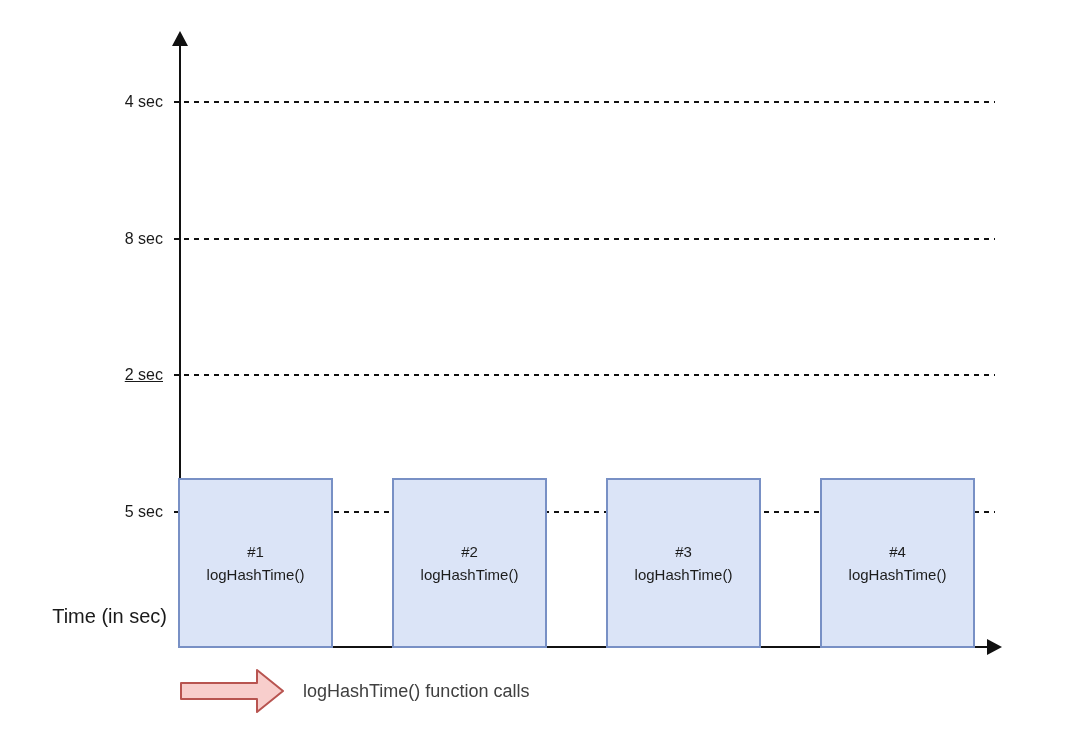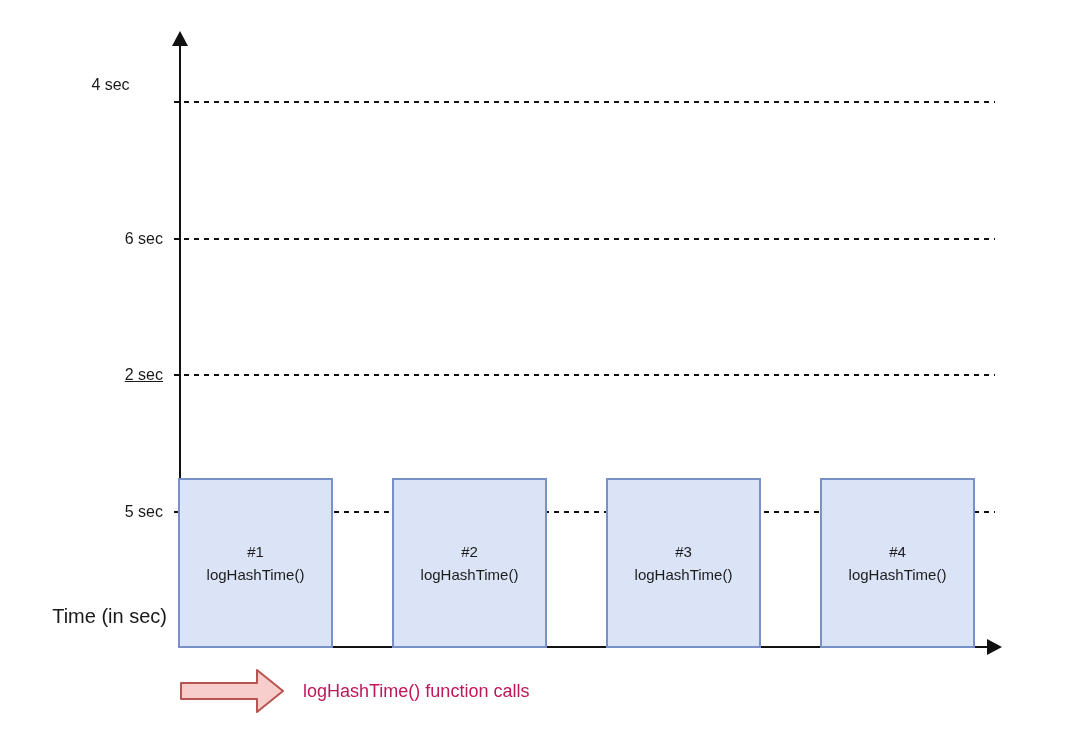--- a/index.html
+++ b/index.html
@@ -30,36 +30,36 @@
 
   
   .call-box{position:absolute;top:478px;width:155px;height:170px;box-sizing:border-box;
     background:var(--box-fill);border:2px solid var(--box-border);z-index:2;
     display:flex;flex-direction:column;align-items:center;justify-content:center;}
   .call-box .seq,.call-box .fn{font-size:15px;line-height:23px;color:#1c1c1c;text-align:center;}
 
   
   .legend{position:absolute;left:180px;top:668px;height:46px;display:flex;align-items:center;z-index:3;}
   .legend svg{display:block;}
-  .legend-label{margin-left:18px;font-size:18px;line-height:24px;color:#be185d;white-space:nowrap;}
+  .legend-label{margin-left:18px;font-size:18px;line-height:24px;color:#404040;white-space:nowrap;}
 </style>
 </head>
 <body>
 
 <div class="canvas">
 
   <div id="gridlines">
       <div class="gridline" style="top: 101px;"></div>
       <div class="gridline" style="top: 237.5px;"></div>
       <div class="gridline" style="top: 374px;"></div>
       <div class="gridline" style="top: 510.5px;"></div>
     </div>
   <div id="ticks">
-      <div class="tick-label" style="top: 74px; text-align: center;">4 sec</div>
-      <div class="tick-label" style="top: 227.5px;">6 sec</div>
+      <div class="tick-label" style="top: 91px;">4 sec</div>
+      <div class="tick-label" style="top: 227.5px;">8 sec</div>
       <div class="tick-label" style="top: 364px; text-decoration: underline;">2 sec</div>
       <div class="tick-label" style="top: 500.5px;">5 sec</div>
     </div>
 
   <div class="y-axis-line"></div>
   <div class="y-axis-arrowhead"></div>
   <div class="x-axis-line"></div>
   <div class="x-axis-arrowhead"></div>
 
   <div class="axis-title">Time (in sec)</div>

